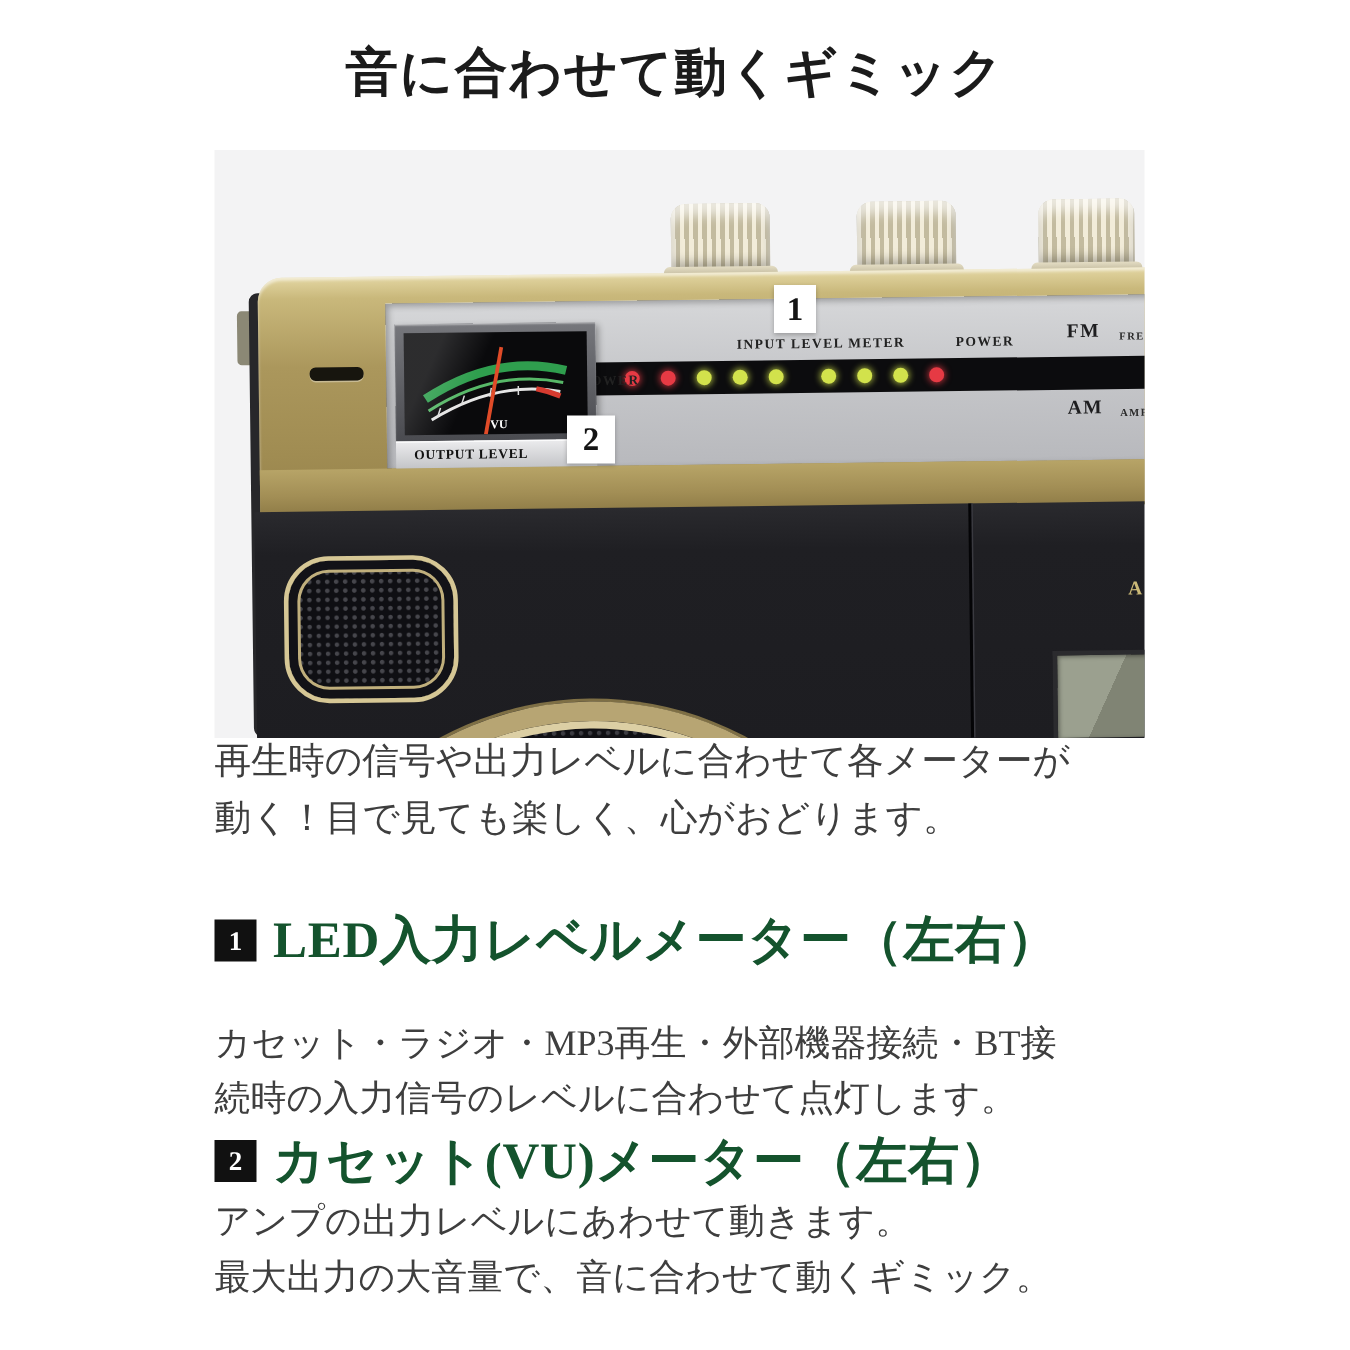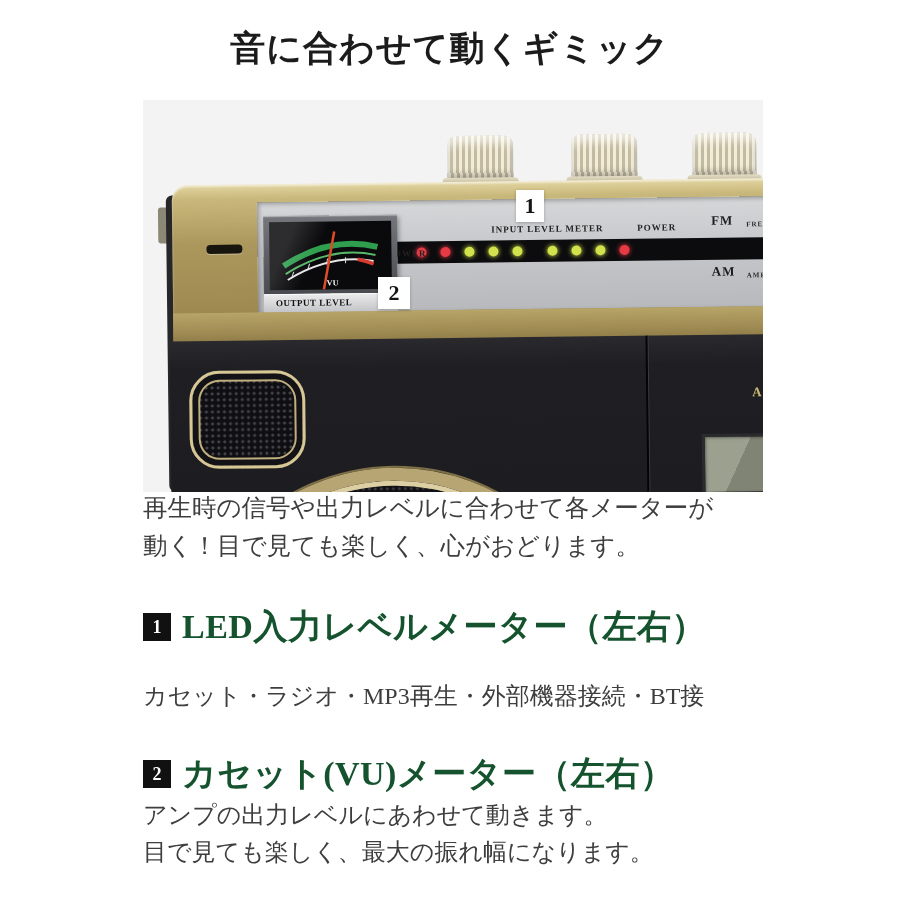--- a/index.html
+++ b/index.html
@@ -201,24 +201,25 @@
     <div>再生時の信号や出力レベルに合わせて各メーターが</div>
     <div>動く！目で見ても楽しく、心がおどります。</div>
   </div>
 
   <div class="feature-heading fh1">
     <span class="num-badge">1</span>
     <span class="h-text">LED入力レベルメーター（左右）</span>
   </div>
   <div class="feature-body fb1">
     <div>カセット・ラジオ・MP3再生・外部機器接続・BT接</div>
+    <div>続時の入力信号のレベルに合わせて点灯します。</div>
   </div>
 
   <div class="feature-heading fh2">
     <span class="num-badge">2</span>
     <span class="h-text">カセット(VU)メーター（左右）</span>
   </div>
   <div class="feature-body fb2">
     <div>アンプの出力レベルにあわせて動きます。</div>
-    <div>目で見ても楽しく、最大の振れ幅になります。</div>
+    <div>最大出力の大音量で、音に合わせて動くギミック。</div>
   </div>
 
 </div>
 
 </body></html>

